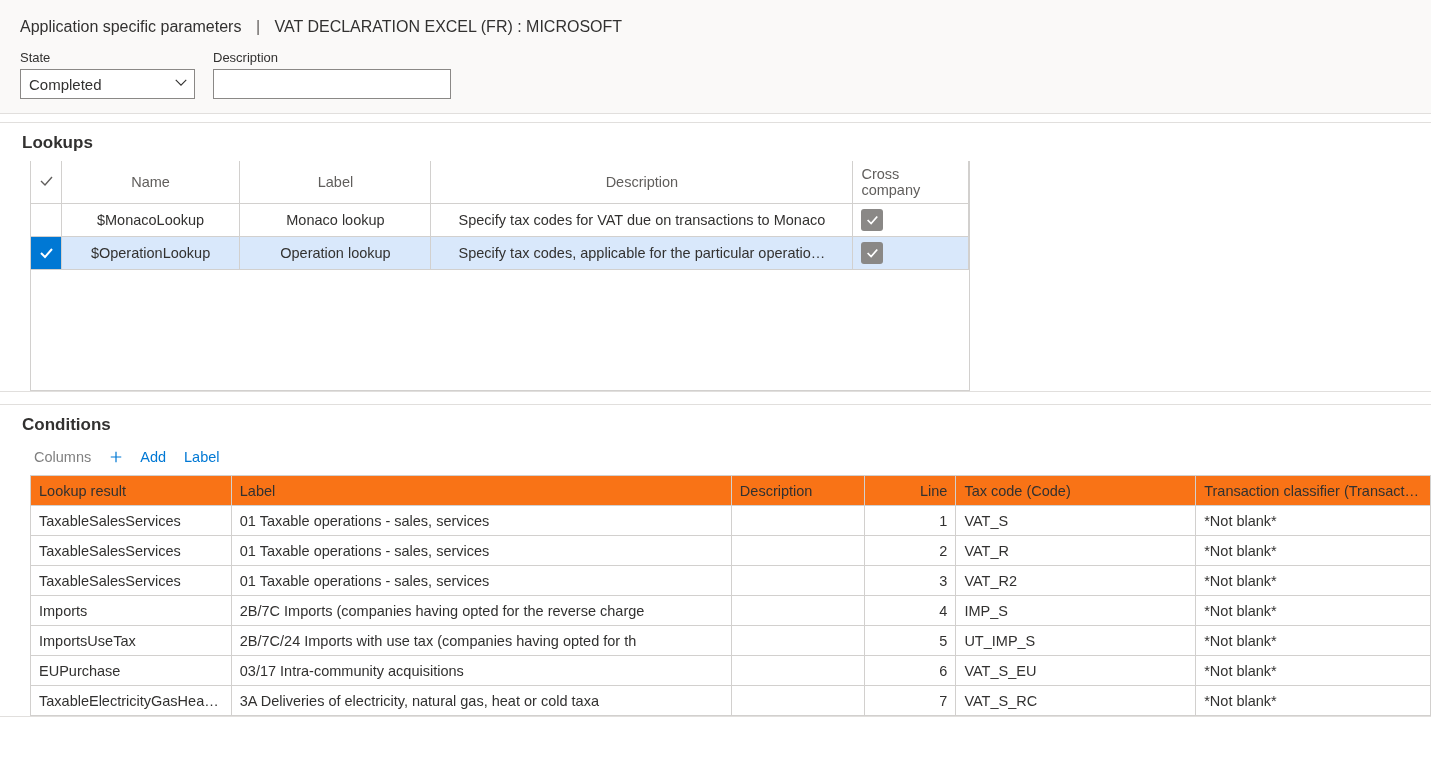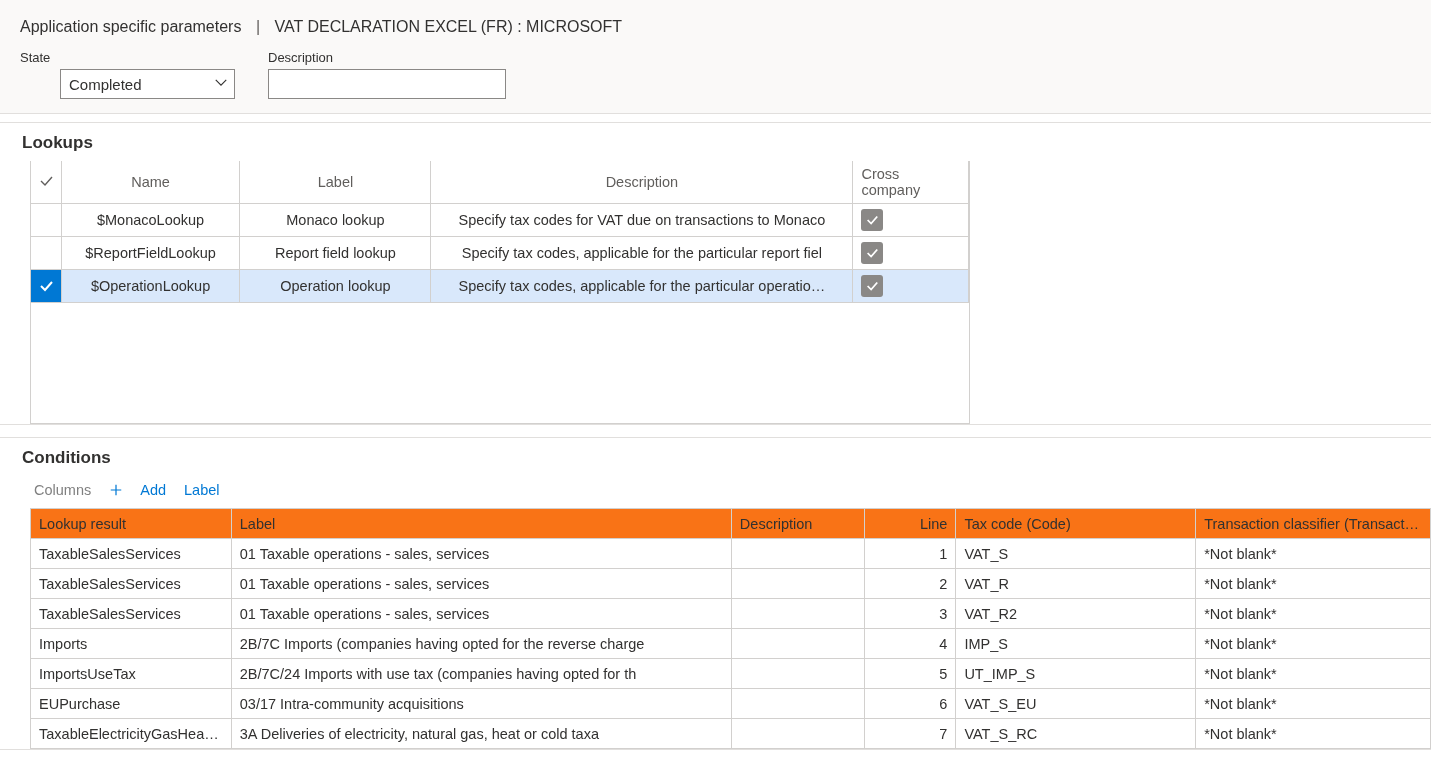--- a/index.html
+++ b/index.html
@@ -14,35 +14,34 @@
     padding: 18px 20px 14px 20px;
     border-bottom: 1px solid #e1dfdd;
     background: #faf9f8;
   }
   .breadcrumb {
     font-size: 16px;
     margin-bottom: 14px;
     color: #323130;
   }
   .breadcrumb .sep { margin: 0 10px; color: #605e5c; }
-  .field-row { display: flex; gap: 33px; }
+  .field-row { display: flex; gap: 18px; }
   .field-group { display: flex; flex-direction: column; }
   .field-label { font-size: 13px; color: #323130; margin-bottom: 4px; }
   .dropdown {
     position: relative;
     width: 175px;
     height: 30px;
     border: 1px solid #8a8886;
     background: #fff;
     display: flex;
     align-items: center;
     padding: 0 8px;
     font-size: 15px;
     cursor: pointer;
-    margin-left: 40px;
   }
   .dropdown .chev {
     position: absolute;
     right: 6px;
     top: 50%;
     transform: translateY(-50%);
   }
   .textbox {
     width: 238px;
     height: 30px;
@@ -184,31 +183,20 @@
           <th style="width:420px">Description</th>
           <th class="chk-col">Cross company</th>
         </tr>
       </thead>
       <tbody id="lookups-body">
           <tr>
             <td class="sel-col"></td>
             <td>$MonacoLookup</td>
             <td>Monaco lookup</td>
             <td>Specify tax codes for VAT due on transactions to Monaco</td>
-            <td class="chk-col"><span class="ccbox">
-                <svg width="14" height="14" viewBox="0 0 16 16">
-                  <path d="M3 8 l4 4 l7 -8" fill="none" stroke="#fff" stroke-width="2"></path>
-                </svg>
-              </span></td>
-          </tr>
-          <tr>
-            <td class="sel-col"></td>
-            <td>$ReportFieldLookup</td>
-            <td>Report field lookup</td>
-            <td>Specify tax codes, applicable for the particular report fiel</td>
             <td class="chk-col"><span class="ccbox">
                 <svg width="14" height="14" viewBox="0 0 16 16">
                   <path d="M3 8 l4 4 l7 -8" fill="none" stroke="#fff" stroke-width="2"></path>
                 </svg>
               </span></td>
           </tr>
           <tr class="selected">
             <td class="sel-col"><span class="sel-mark"><svg width="16" height="16" viewBox="0 0 16 16">
                   <path d="M3 8 l4 4 l7 -8" fill="none" stroke="#fff" stroke-width="2"></path>
                 </svg></span></td>

